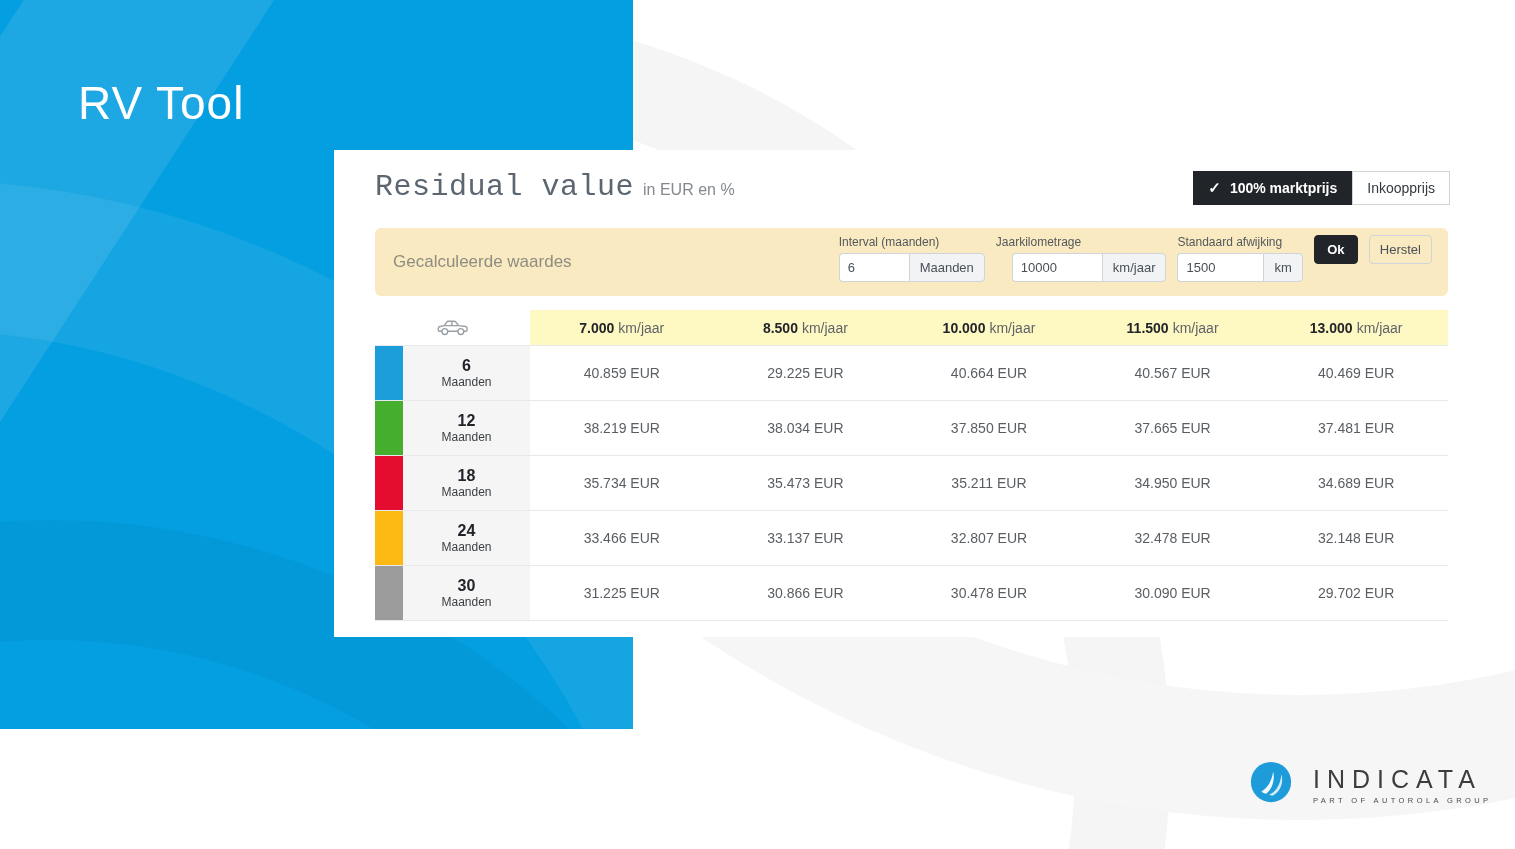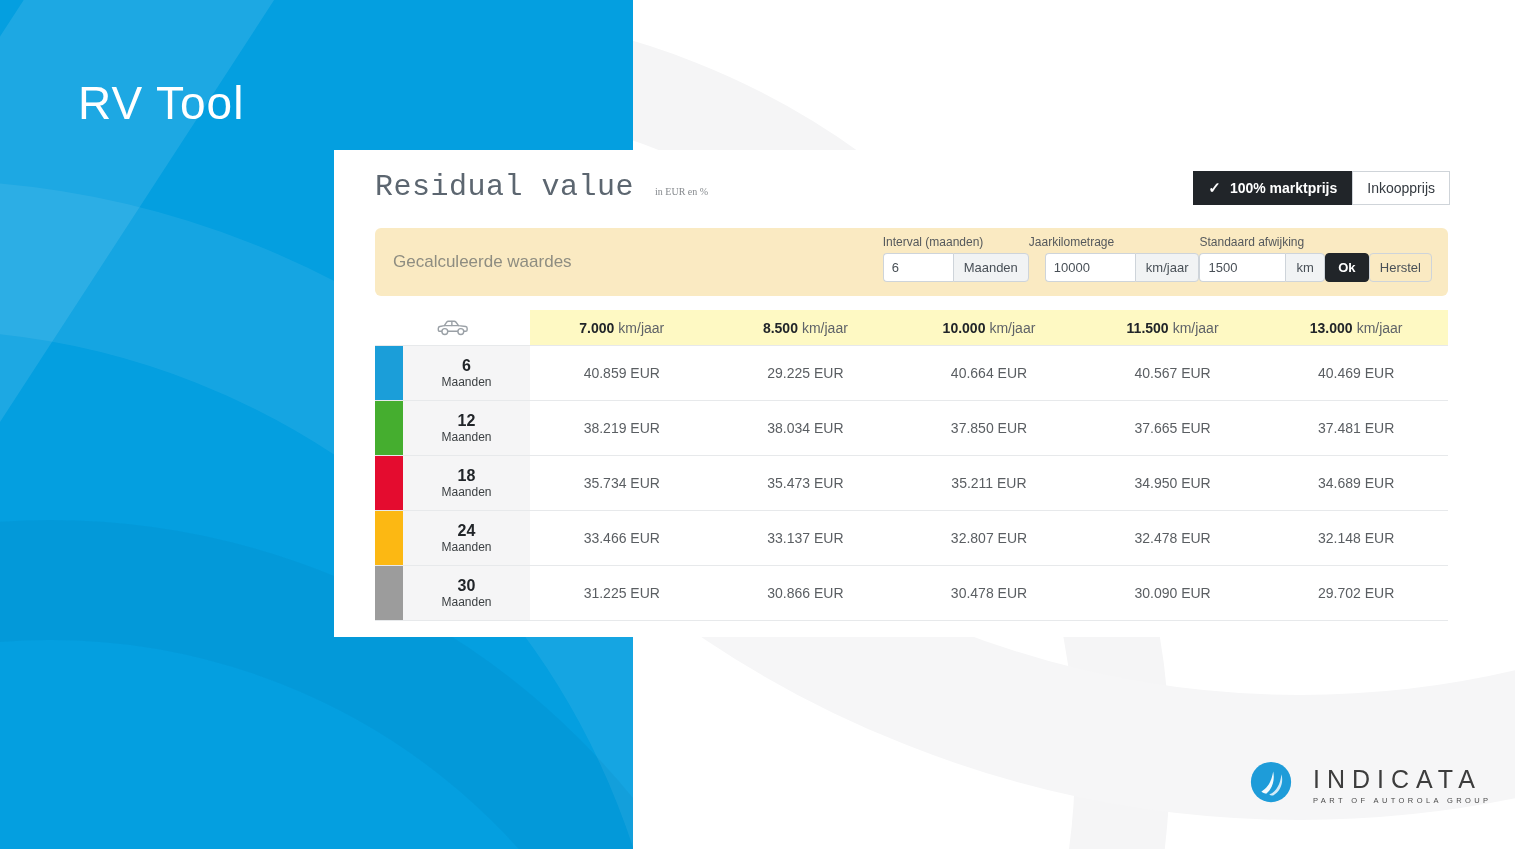--- a/index.html
+++ b/index.html
@@ -7,21 +7,21 @@
   body {
     position:relative; overflow:hidden; background:#ffffff;
     font-family:"Liberation Sans", sans-serif;
   }
   
   .gray-arc { position:absolute; border-radius:50%; background:transparent; z-index:0; }
   .gray-arc.top { left:-330px; top:10px; width:1500px; height:1500px; border:95px solid #f5f5f6; }
   .gray-arc.bottom { left:230px; top:-1320px; width:2140px; height:2140px; border:125px solid #f6f6f7; }
   
   .blue-panel {
-    position:absolute; left:0; top:0; width:633px; height:849px;
+    position:absolute; left:0; top:0; width:633px; height:729px;
     background:#049fe0; overflow:hidden; z-index:1;text-align:center;
   }
   .blue-band {
     position:absolute; left:-60px; top:-120px; width:210px; height:560px;
     background:rgba(255,255,255,0.10); transform:rotate(33deg);
   }
   .blue-arc1 { position:absolute; left:-980px; top:180px; width:1800px; height:1800px;
     border-radius:50%; border:150px solid rgba(255,255,255,0.07); }
   .blue-arc2 { position:absolute; left:-700px; top:520px; width:1500px; height:1500px;
     border-radius:50%; border:120px solid rgba(0,50,90,0.05); }
@@ -29,38 +29,38 @@
     position:absolute; left:78px; top:76px; color:#ffffff;
     font-size:46px; font-weight:300; letter-spacing:1px;
   }
   
   .card {
     position:absolute; left:334px; top:150px; width:1126px; height:487px;
     background:#ffffff; z-index:2;
   }
   .card-header { position:absolute; left:41px; top:20px; display:flex; align-items:baseline; }
   .rv-title { font-size:30px; font-weight:300; color:#5c6670; letter-spacing:0.5px;font-family:Liberation Mono, monospace; }
-  .rv-subtitle { font-size:10px; color:#85898d; margin-left:21px;font-family:Liberation Serif, serif; }
+  .rv-subtitle { font-size:16px; color:#85898d; margin-left:9px; }
   .toggle { position:absolute; right:10px; top:21px; display:flex; }
   .toggle-btn { height:34px; display:flex; align-items:center; font-size:14px; cursor:pointer; }
   .toggle-btn.active {
     background:#212529; color:#ffffff; font-weight:bold; padding:0 15px; gap:9px;
   }
   .toggle-btn.inactive {
     background:#ffffff; color:#343a40; padding:0 14px;
     border:1px solid #cfd4d9;
   }
   .check-icon { font-size:15px; }
   
   .band {
     position:absolute; left:41px; top:78px; width:1073px; height:68px;
     background:#faeac2; border-radius:6px;
   }
   .band-title { position:absolute; left:18px; top:24px; font-size:17px; color:#8e8d81; }
-  .band-controls { position:absolute; right:16px; top:7px; display:flex; align-items:flex-end; }
+  .band-controls { position:absolute; right:16px; top:7px; display:flex; align-items:flex-start; gap:11px; }
   .field-group { display:flex; flex-direction:column; }
   .field-label { font-size:12px; color:#55595c; margin-bottom:4px; }
   .field-row { display:flex; }
   .field-input {
     height:29px; border:1px solid #ced4da; border-right:none;
     border-radius:4px 0 0 4px; background:#ffffff; padding:0 8px;
     font-size:13px; color:#495057; font-family:"Liberation Sans", sans-serif; outline:none;
   }
   .field-suffix {
     height:29px; display:flex; align-items:center; padding:0 10px;

